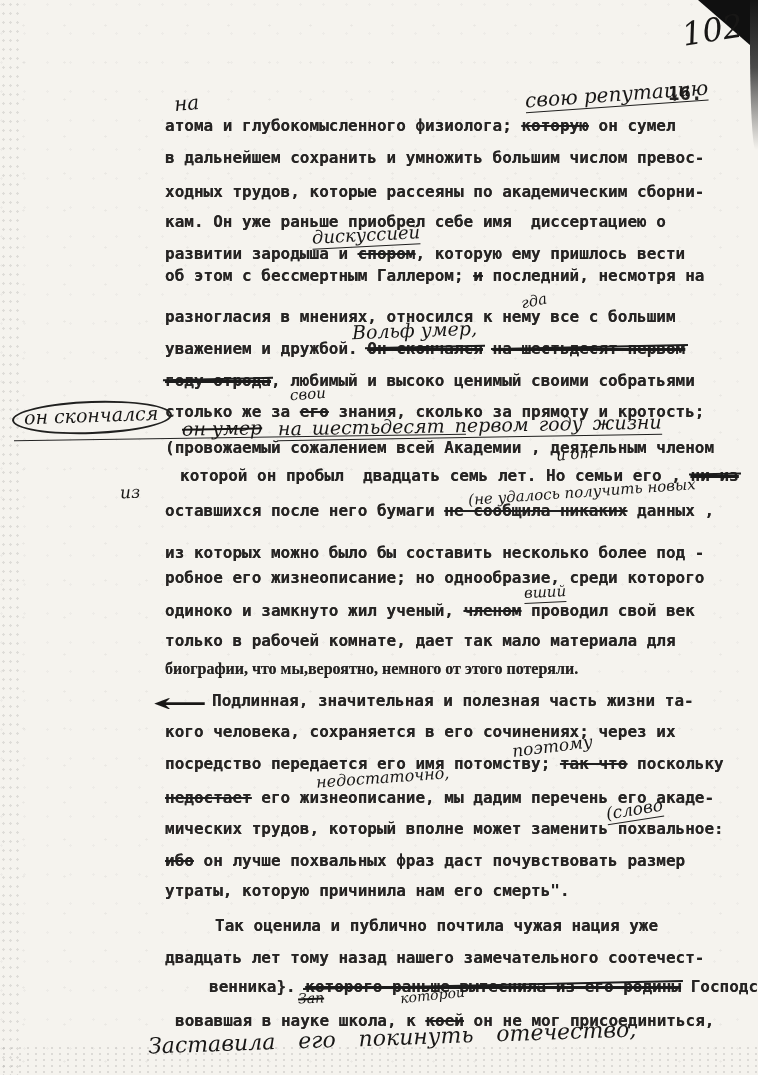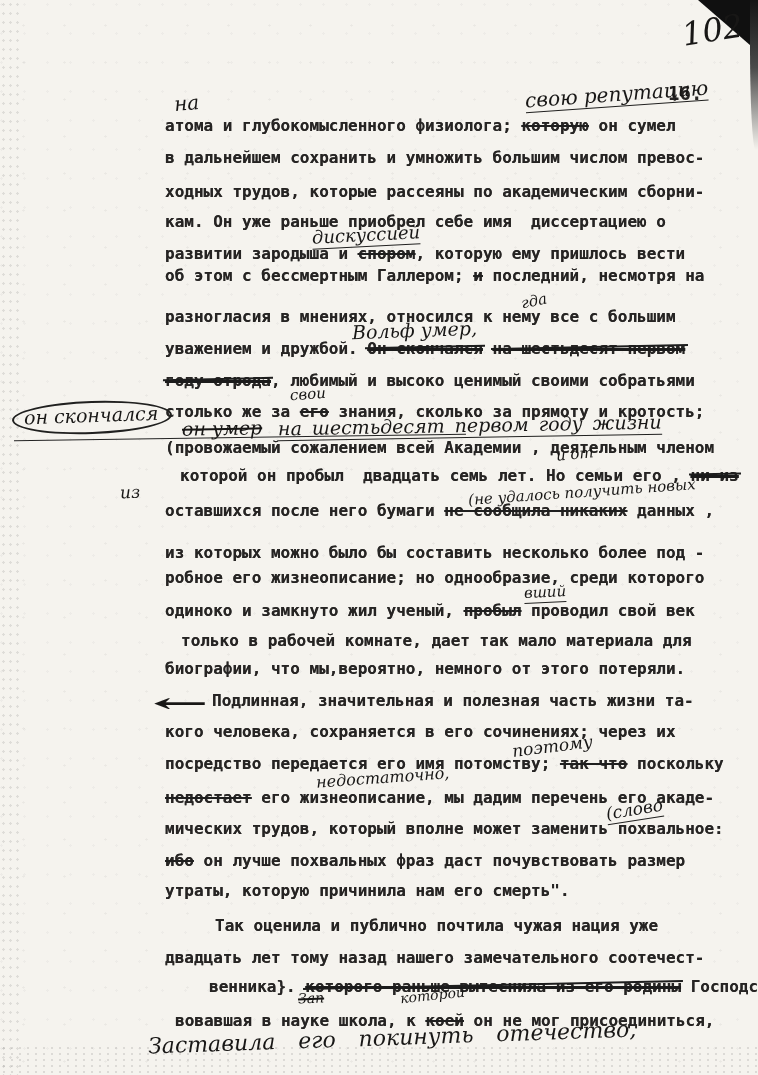--- a/index.html
+++ b/index.html
@@ -69,23 +69,23 @@
       <div class="line" style="top: 268px; left: 165px;"><span class="seg-t">об этом с бессмертным Галлером; </span><span class="seg-s">и</span><span class="seg-t"> последний, несмотря на</span></div>
       <div class="line" style="top: 309px; left: 165px;"><span class="seg-t">разногласия в мнениях, относился к нему все с большим</span></div>
       <div class="line" style="top: 341px; left: 165px;"><span class="seg-t">уважением и дружбой. </span><span class="seg-s2">Он скончался</span><span class="seg-t"> </span><span class="seg-s2">на шестьдесят первом</span></div>
       <div class="line" style="top: 373px; left: 165px;"><span class="seg-s2">году отрода</span><span class="seg-t">, любимый и высоко ценимый своими собратьями</span></div>
       <div class="line" style="top: 404px; left: 165px;"><span class="seg-t">столько же за </span><span class="seg-s">его</span><span class="seg-t"> знания, сколько за прямоту и кротость;</span></div>
       <div class="line" style="top: 440px; left: 165px;"><span class="seg-t">(провожаемый сожалением всей Академии , деятельным членом</span></div>
       <div class="line" style="top: 468px; left: 180px;"><span class="seg-t">которой он пробыл  двадцать семь лет. Но семьи его , </span><span class="seg-s2">ни из</span></div>
       <div class="line" style="top: 503px; left: 165px;"><span class="seg-t">оставшихся после него бумаги </span><span class="seg-s">не сообщила никаких</span><span class="seg-t"> данных ,</span></div>
       <div class="line" style="top: 537px; left: 165px; margin-top: 8px;"><span class="seg-t">из которых можно было бы составить несколько более под -</span></div>
       <div class="line" style="top: 570px; left: 165px;"><span class="seg-t">робное его жизнеописание; но однообразие, среди которого</span></div>
-      <div class="line" style="top: 603px; left: 165px;"><span class="seg-t">одиноко и замкнуто жил ученый, </span><span class="seg-s">пробыл</span><span class="seg-t"> проводил свой век</span></div>
-      <div class="line" style="top: 633px; left: 165px; margin-left: 16px;"><span class="seg-t">только в рабочей комнате, дает так мало материала для</span></div>
-      <div class="line" style="top: 661px; left: 165px;"><span class="seg-t">биографии, что мы,вероятно, немного от этого потеряли.</span></div>
+      <div class="line" style="top: 603px; left: 165px;"><span class="seg-t">одиноко и замкнуто жил ученый, </span><span class="seg-s">членом</span><span class="seg-t"> проводил свой век</span></div>
+      <div class="line" style="top: 633px; left: 165px;"><span class="seg-t">только в рабочей комнате, дает так мало материала для</span></div>
+      <div class="line" style="top: 661px; left: 165px; font-family: Liberation Serif, serif;"><span class="seg-t">биографии, что мы,вероятно, немного от этого потеряли.</span></div>
       <div class="line" style="top: 693px; left: 212px;"><span class="seg-t">Подлинная, значительная и полезная часть жизни та-</span></div>
       <div class="line" style="top: 724px; left: 165px;"><span class="seg-t">кого человека, сохраняется в его сочинениях; через их</span></div>
       <div class="line" style="top: 756px; left: 165px;"><span class="seg-t">посредство передается его имя потомству; </span><span class="seg-s">так что</span><span class="seg-t"> поскольку</span></div>
       <div class="line" style="top: 790px; left: 165px;"><span class="seg-s">недостает</span><span class="seg-t"> его жизнеописание, мы дадим перечень его акаде-</span></div>
       <div class="line" style="top: 821px; left: 165px;"><span class="seg-t">мических трудов, который вполне может заменить похвальное:</span></div>
       <div class="line" style="top: 853px; left: 165px; text-align: right;"><span class="seg-s">ибо</span><span class="seg-t"> он лучше похвальных фраз даст почувствовать размер</span></div>
       <div class="line" style="top: 883px; left: 165px;"><span class="seg-t">утраты, которую причинила нам его смерть".</span></div>
       <div class="line" style="top: 918px; left: 215px;"><span class="seg-t">Так оценила и публично почтила чужая нация уже</span></div>
       <div class="line" style="top: 950px; left: 165px;"><span class="seg-t">двадцать лет тому назад нашего замечательного соотечест-</span></div>
       <div class="line" style="top: 979px; left: 165px; margin-left: 44px;"><span class="seg-t">венника}. </span><span class="seg-s2">которого раньше вытеснила из его родины</span><span class="seg-t"> Господст-</span></div>

